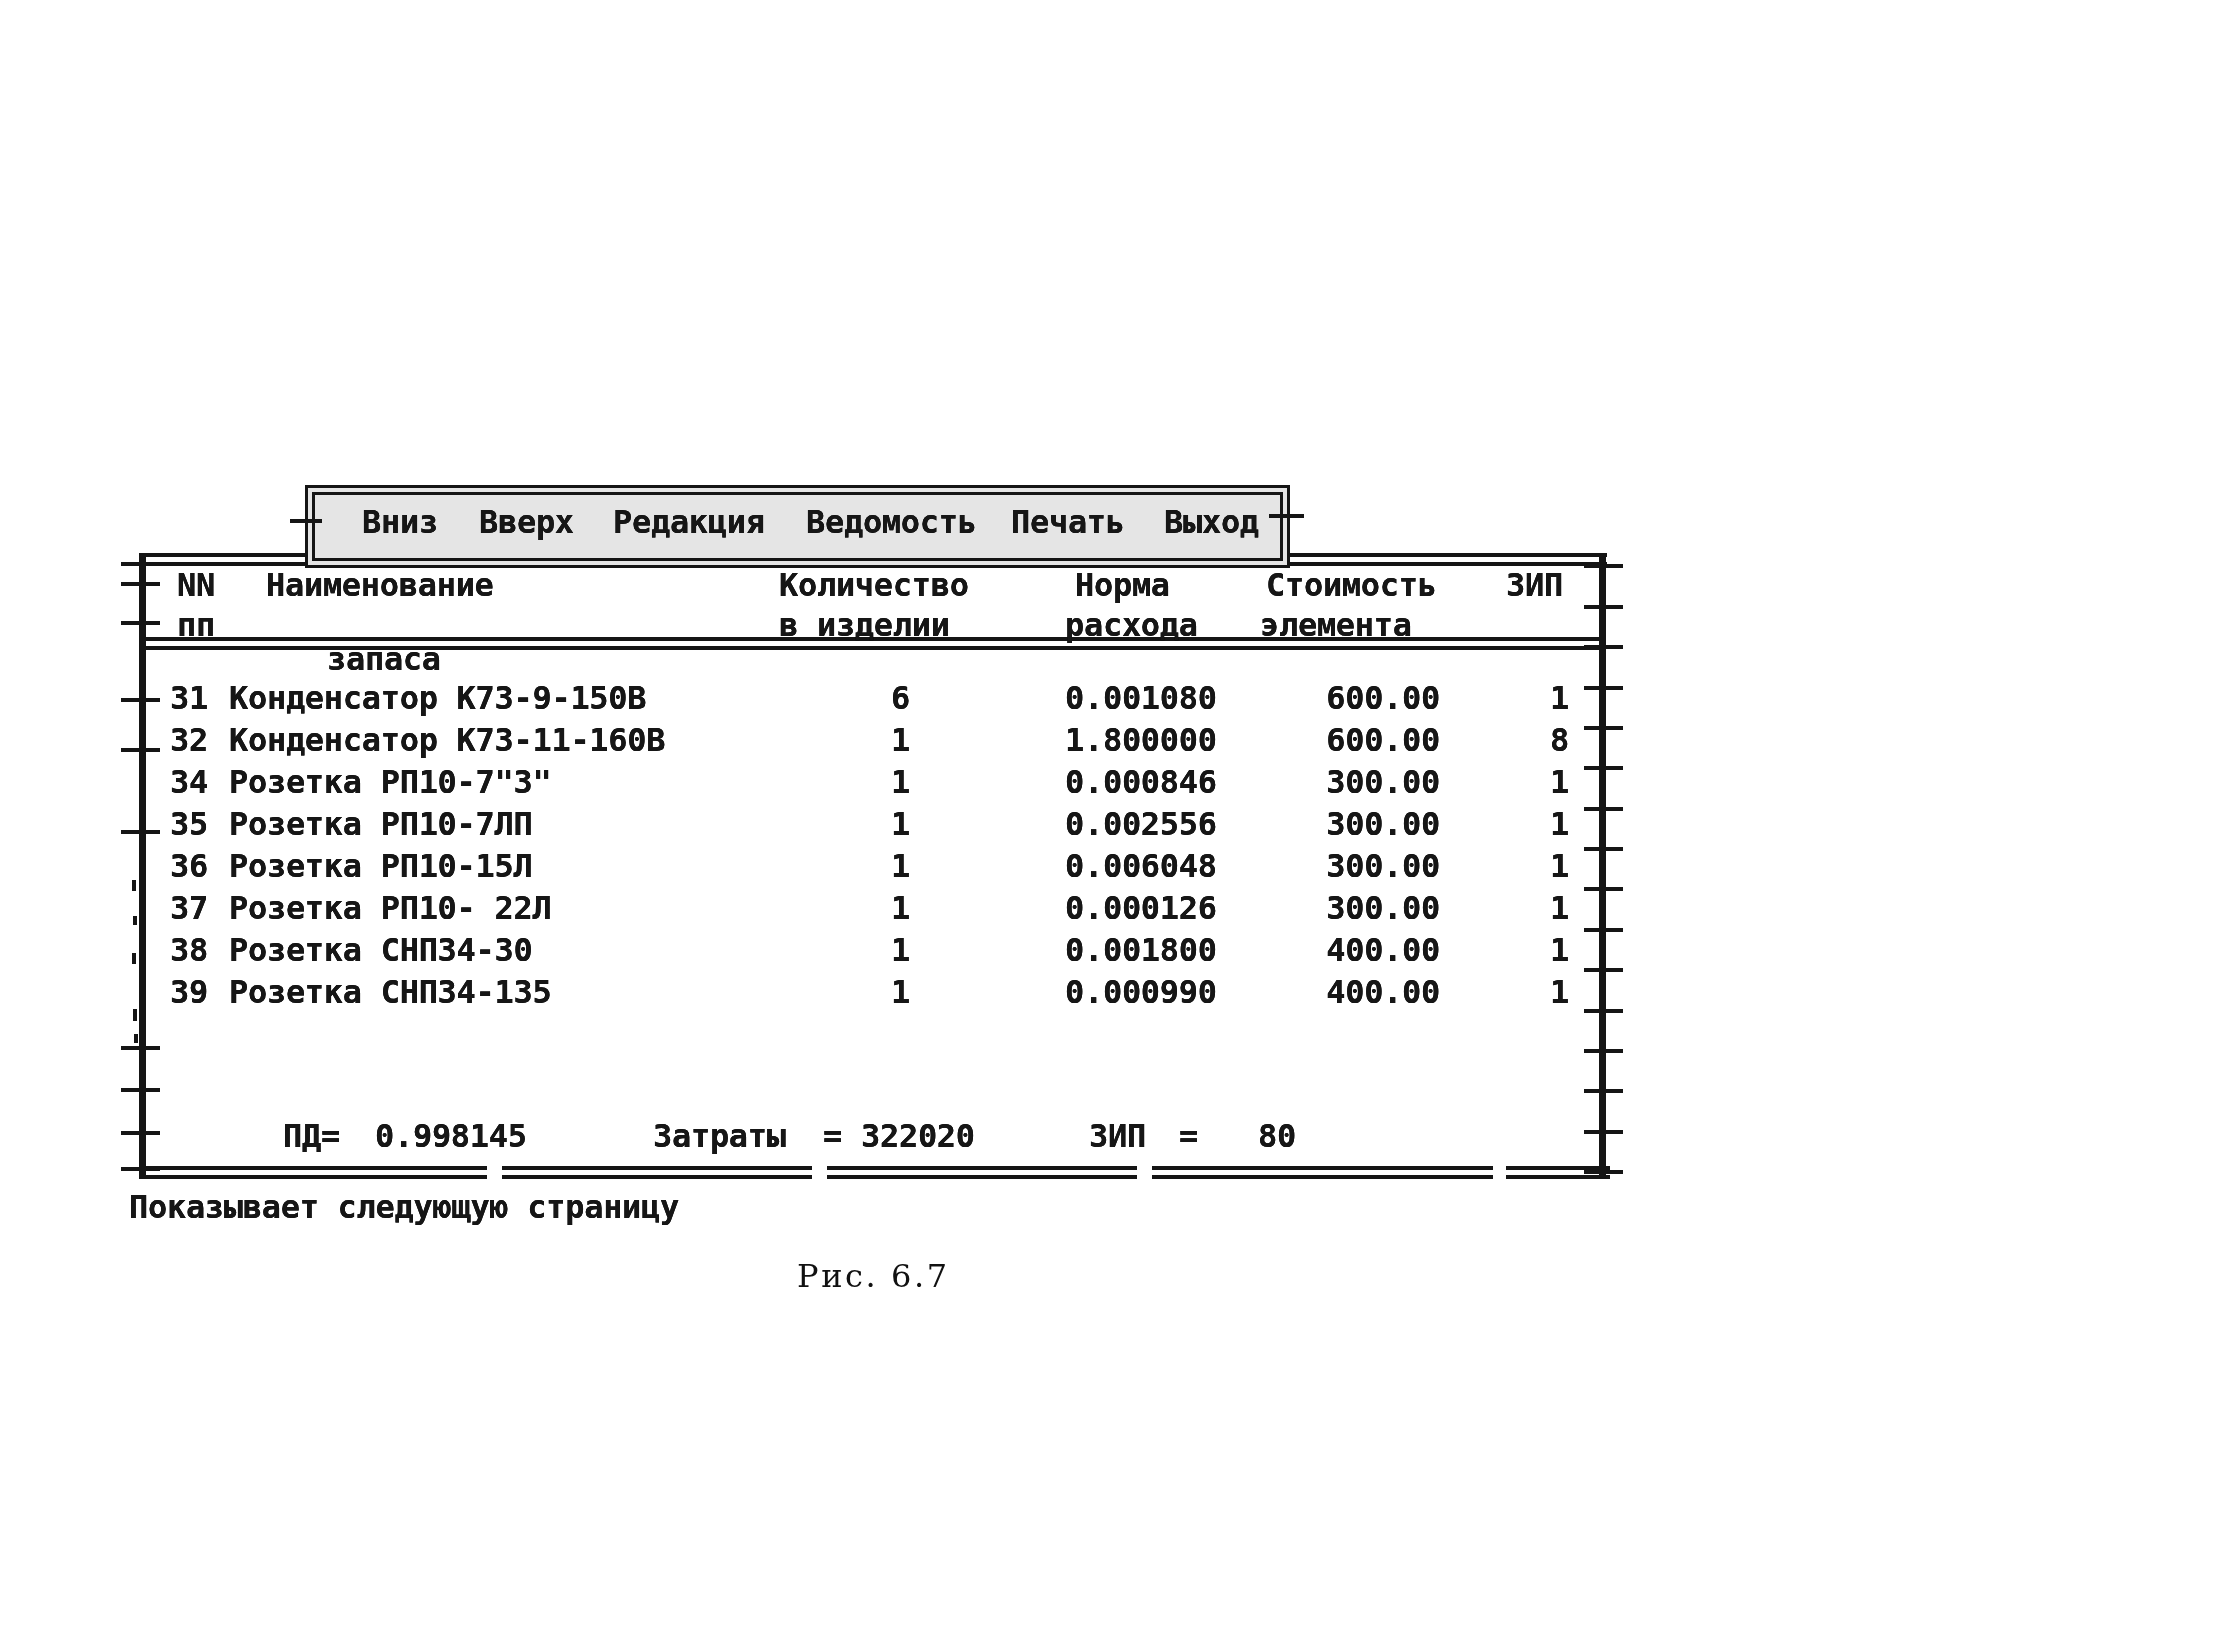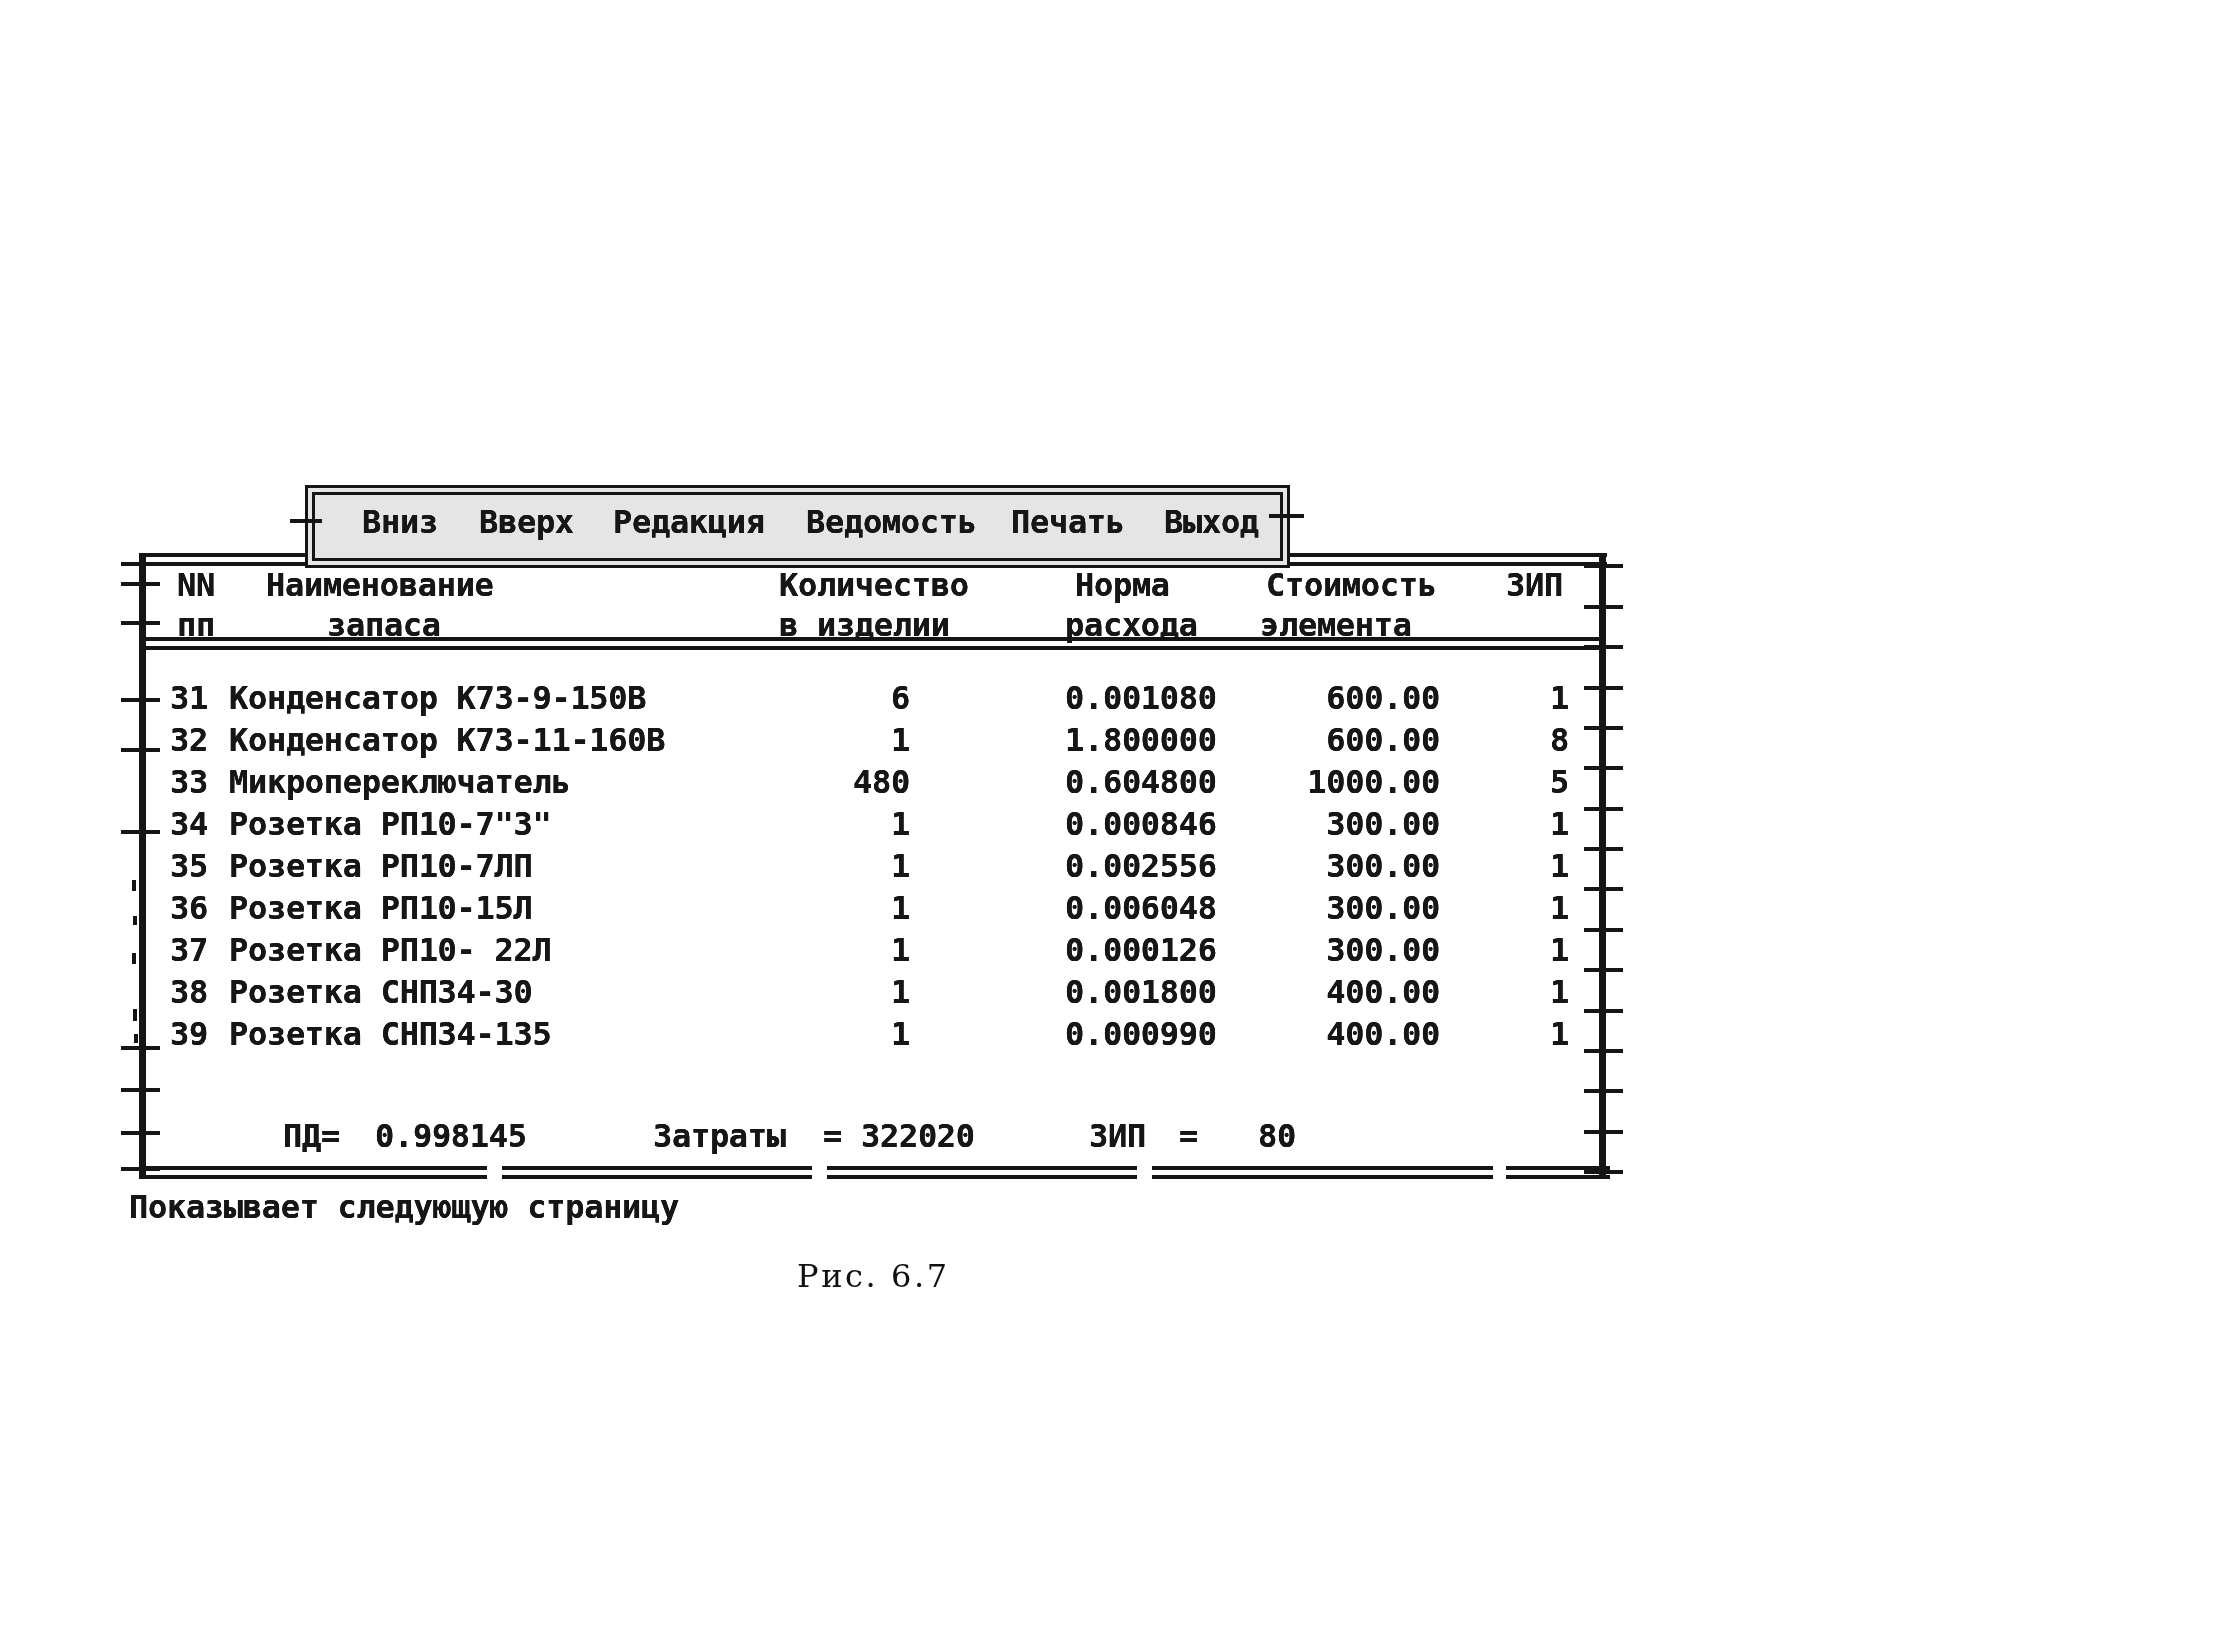--- a/index.html
+++ b/index.html
@@ -73,21 +73,21 @@
 
   <div class="dline" style="left:139px;top:1166px;width:348px;"></div>
   <div class="dline" style="left:502px;top:1166px;width:310px;"></div>
   <div class="dline" style="left:827px;top:1166px;width:310px;"></div>
   <div class="dline" style="left:1152px;top:1166px;width:341px;"></div>
   <div class="dline" style="left:1506px;top:1166px;width:104px;"></div>
 
   <span class="t" style="left:177px;top:566px;">NN</span>
   <span class="t" style="left:177px;top:606px;">пп</span>
   <span class="t" style="left:266px;top:566px;">Наименование</span>
-  <span class="t" style="left:327px;top:606px;text-decoration:underline;">запаса</span>
+  <span class="t" style="left:327px;top:640px;">запаса</span>
   <span class="t" style="left:779px;top:566px;">Количество</span>
   <span class="t" style="left:779px;top:606px;">в изделии</span>
   <span class="t" style="left:1075px;top:566px;">Норма</span>
   <span class="t" style="left:1065px;top:606px;">расхода</span>
   <span class="t" style="left:1266px;top:566px;">Стоимость</span>
   <span class="t" style="left:1260px;top:606px;">элемента</span>
   <span class="t" style="left:1506px;top:566px;">ЗИП</span>
 
   <div id="rows">
       <div class="row">
@@ -98,28 +98,20 @@
         <div class="cell c-cost">600.00</div>
         <div class="cell c-zip">1</div>
       </div>
       <div class="row">
         <div class="cell c-num">32</div>
         <div class="cell c-name">Конденсатор К73-11-160В</div>
         <div class="cell c-qty">1</div>
         <div class="cell c-norm">1.800000</div>
         <div class="cell c-cost">600.00</div>
         <div class="cell c-zip">8</div>
-      </div>
-      <div class="row">
-        <div class="cell c-num">33</div>
-        <div class="cell c-name">Микропереключатель</div>
-        <div class="cell c-qty">480</div>
-        <div class="cell c-norm">0.604800</div>
-        <div class="cell c-cost">1000.00</div>
-        <div class="cell c-zip">5</div>
       </div>
       <div class="row">
         <div class="cell c-num">34</div>
         <div class="cell c-name">Розетка РП10-7"З"</div>
         <div class="cell c-qty">1</div>
         <div class="cell c-norm">0.000846</div>
         <div class="cell c-cost">300.00</div>
         <div class="cell c-zip">1</div>
       </div>
       <div class="row">

